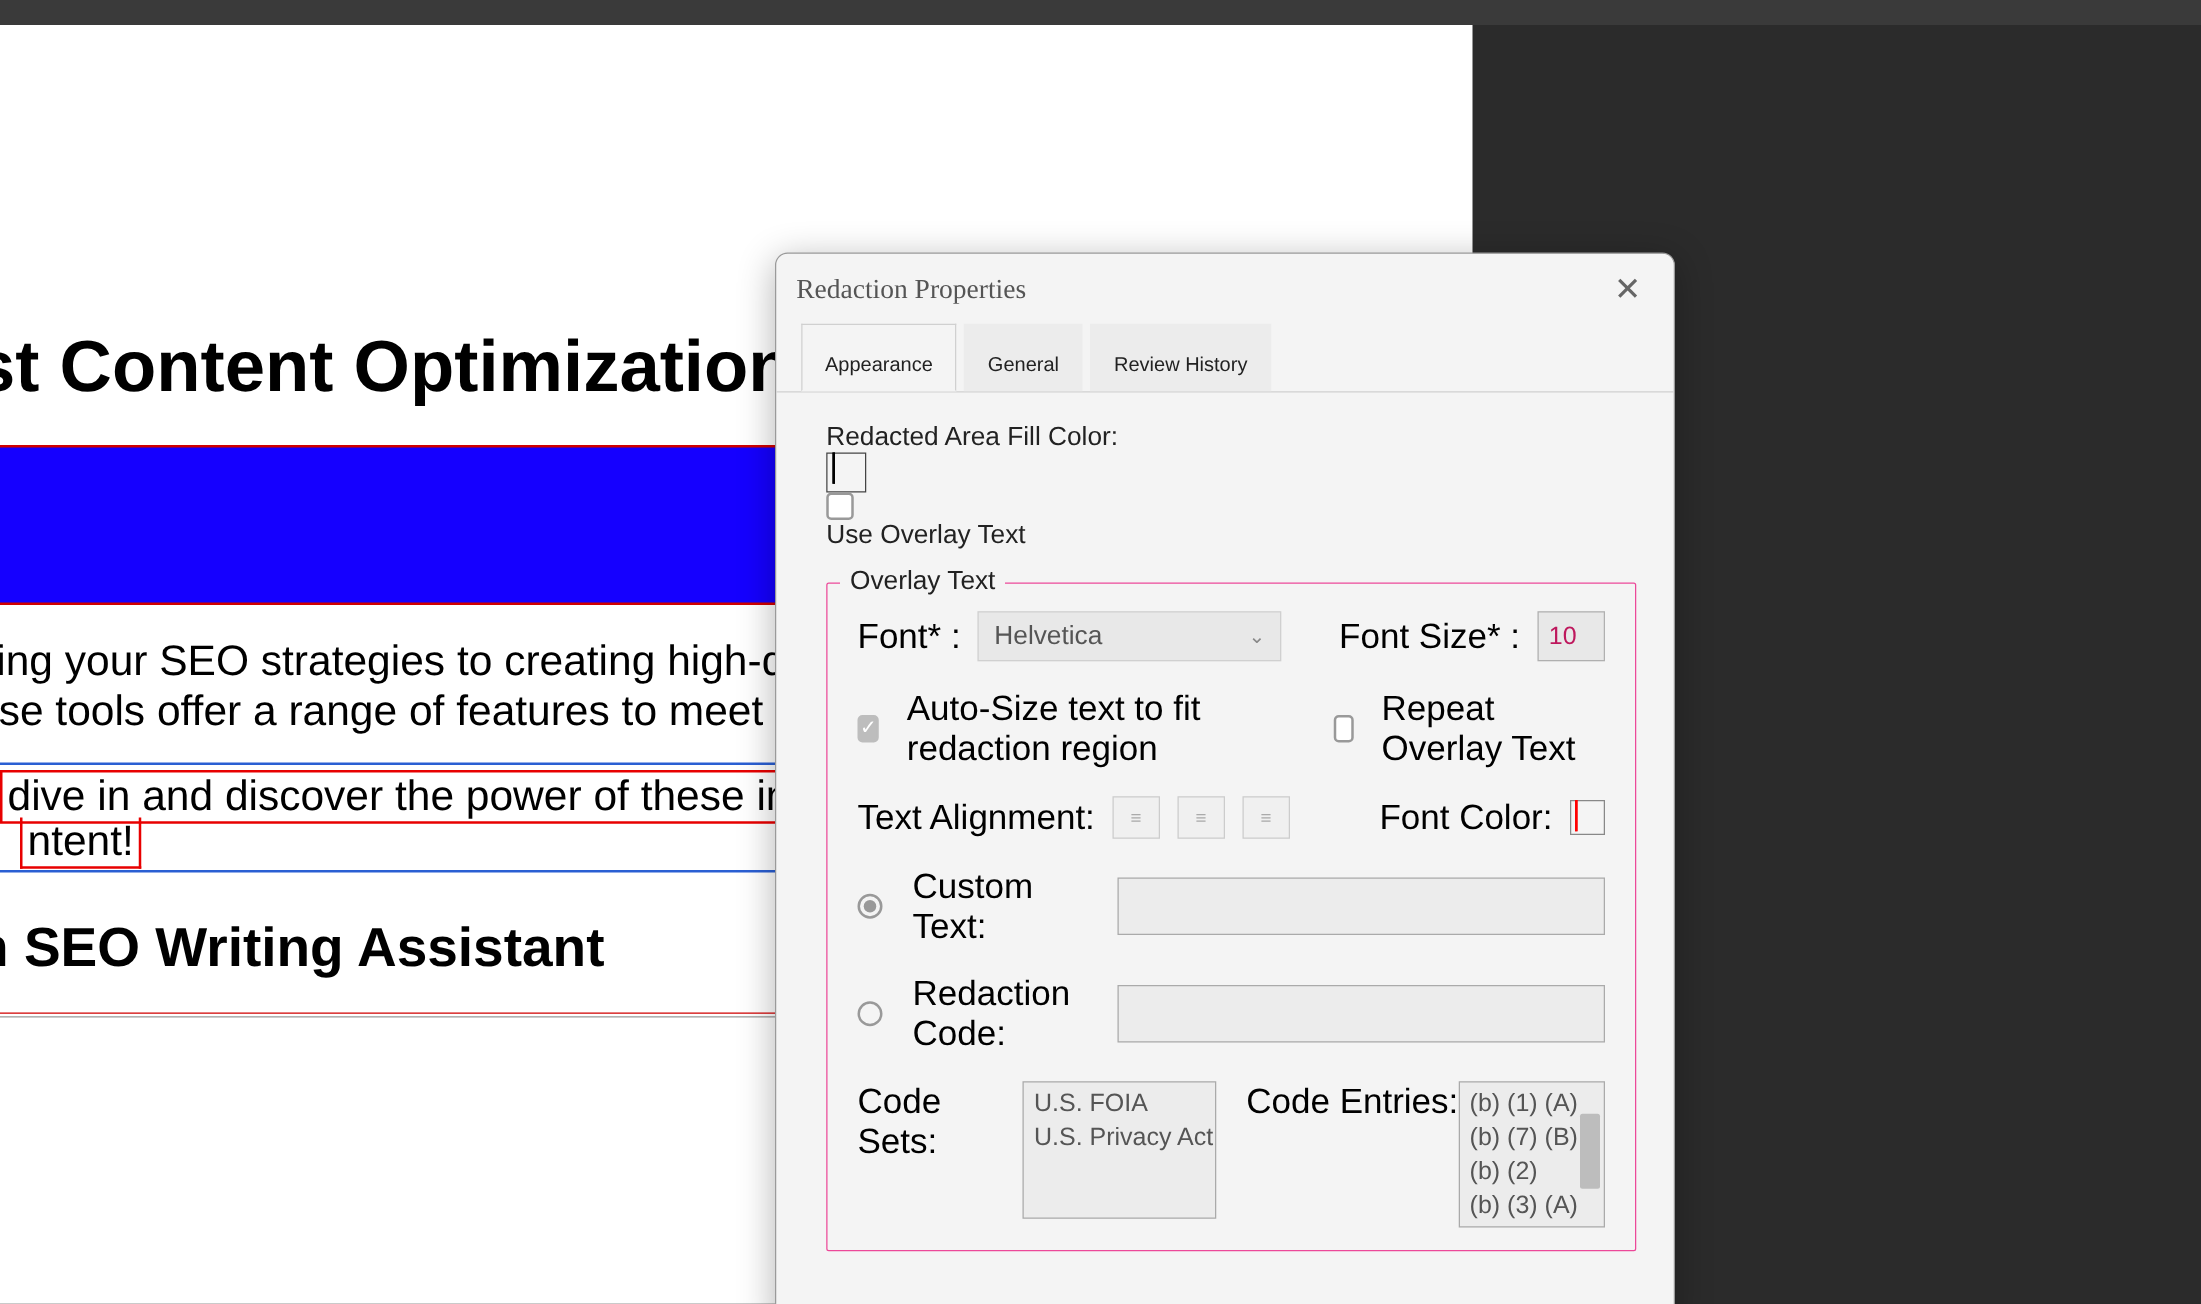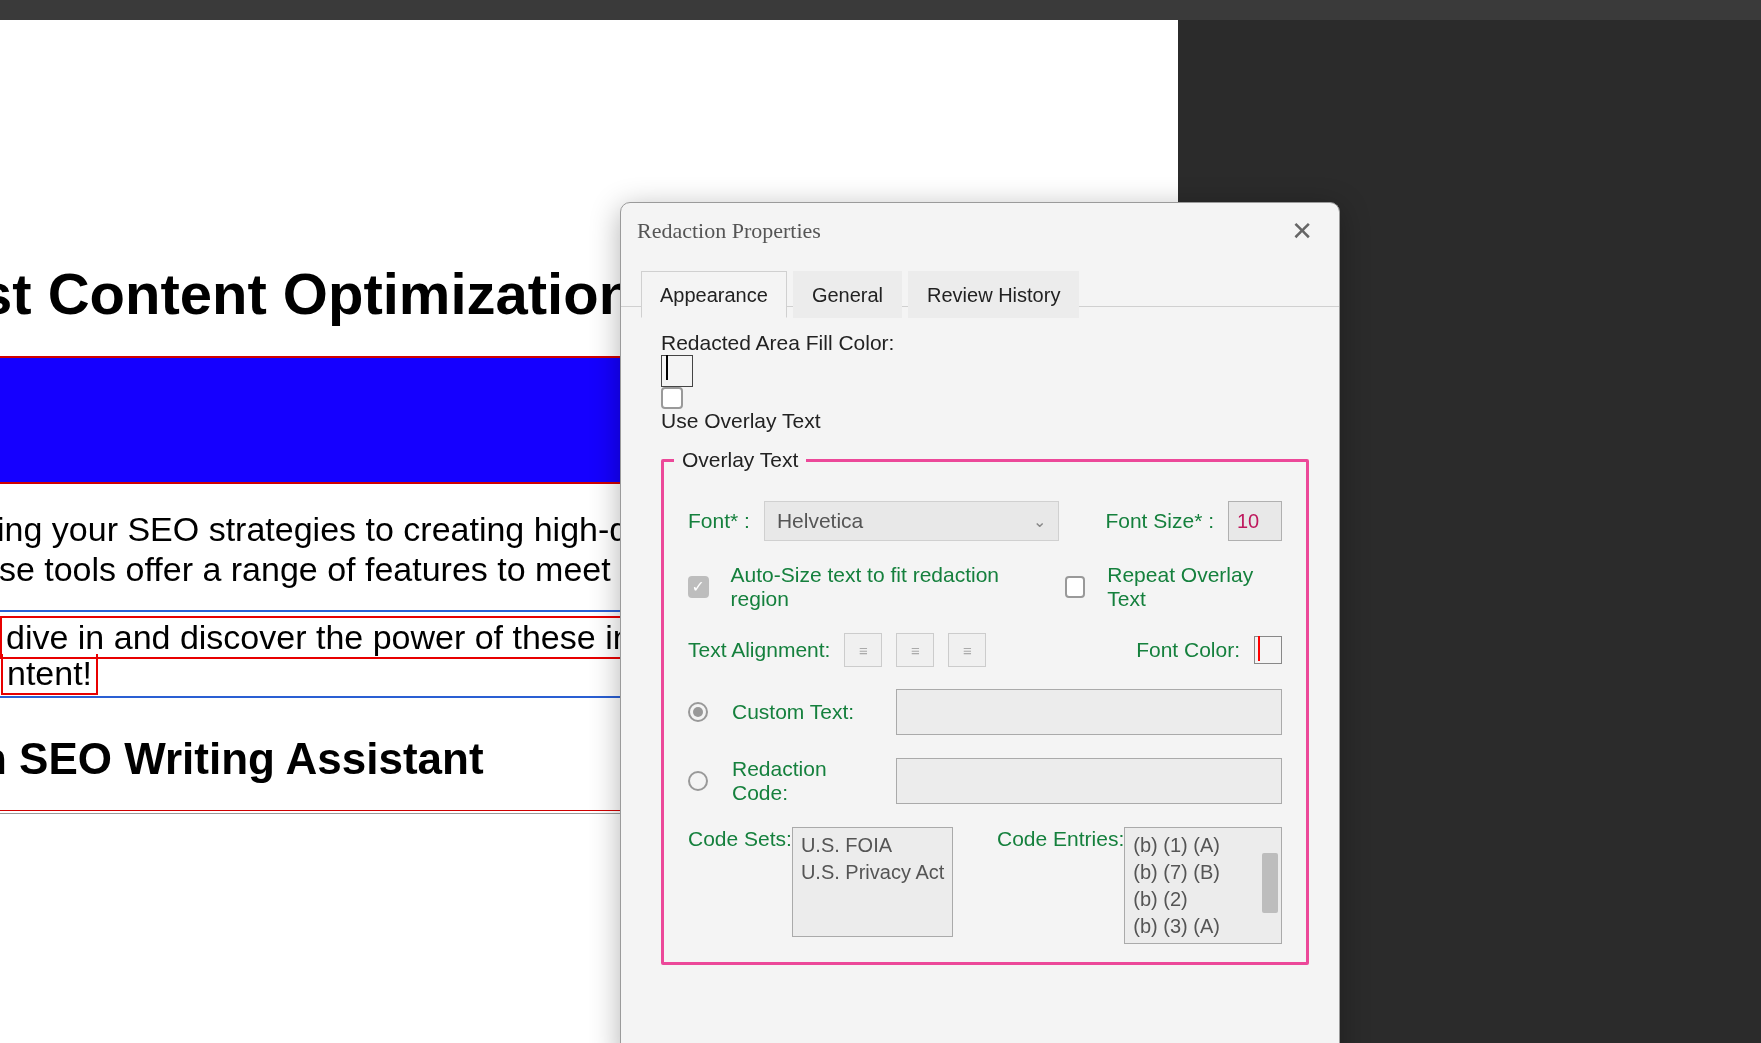--- a/index.html
+++ b/index.html
@@ -68,21 +68,21 @@
     position: absolute;
     top: 596px; left: 0;
     font-family: Arial, sans-serif;
     font-size: 34px;
     white-space: nowrap;
     border: 2px solid #e80000;
     padding: 0 4px;
   }
   .marked-line2-wrap {
     position: absolute;
-    top: 634px; left: 1px;
+    top: 634px; left: 16px;
   }
   .marked-line2 {
     font-family: Arial, sans-serif;
     font-size: 34px;
     white-space: nowrap;
     border: 2px solid #e80000;
     border-top: none;
     padding: 0 4px;
     display: inline-block;
   }
@@ -133,29 +133,29 @@
     padding: 4px 10px;
   }
 
   .tabstrip {
     display: flex;
     padding: 0 20px;
     border-bottom: 1px solid #d0d0d0;
     gap: 6px;
   }
   .tab {
-    padding: 12px 18px 10px;
-    font-size: 20px;
+    padding: 24px 18px 10px;
+    font-size: 16px;
     color: #222;
     cursor: pointer;
     background: #ececec;
     border: 1px solid transparent;
     border-bottom: none;
     position: relative;
-    top: 12px;
+    top: 0;
   }
   .tab.active {
     background: #f4f4f4;
     border: 1px solid #d0d0d0;
     border-bottom: 1px solid #f4f4f4;
     font-weight: 500;
   }
 
   .tabpanel {
     padding: 24px 30px 0 40px;
@@ -194,41 +194,41 @@
   }
   .chk.checked { background: #bdbdbd; border-color:#bdbdbd; }
   .chk.checked::after {
     content: "✓";
     color: #fff;
     font-size: 16px;
     line-height: 1;
   }
 
   .fieldgroup {
-    border: 3px solid #ec4899;
+    border: 1px solid #ec4899;
     border-radius: 2px;
-    padding: 39px 24px 18px;
+    padding: 22px 24px 18px;
     position: relative;
     margin-top: 10px;
   }
   .fieldgroup-legend {
     position: absolute;
     top: -14px; left: 10px;
     background: #f4f4f4;
     padding: 0 8px;
     font-size: 21px;
   }
 
   .fg-row {
     display: flex;
     align-items: center;
     margin-bottom: 22px;
     gap: 14px;
   }
-  .fg-label { color: #15803d; font-size: 21px; }
+  .fg-label { color: #000000; font-size: 28px; }
   .combo {
     flex: 1;
     height: 40px;
     background: #e8e8e8;
     border: 1px solid #d0d0d0;
     display: flex;
     align-items: center;
     padding: 0 12px;
     font-size: 21px;
     color: #555;

